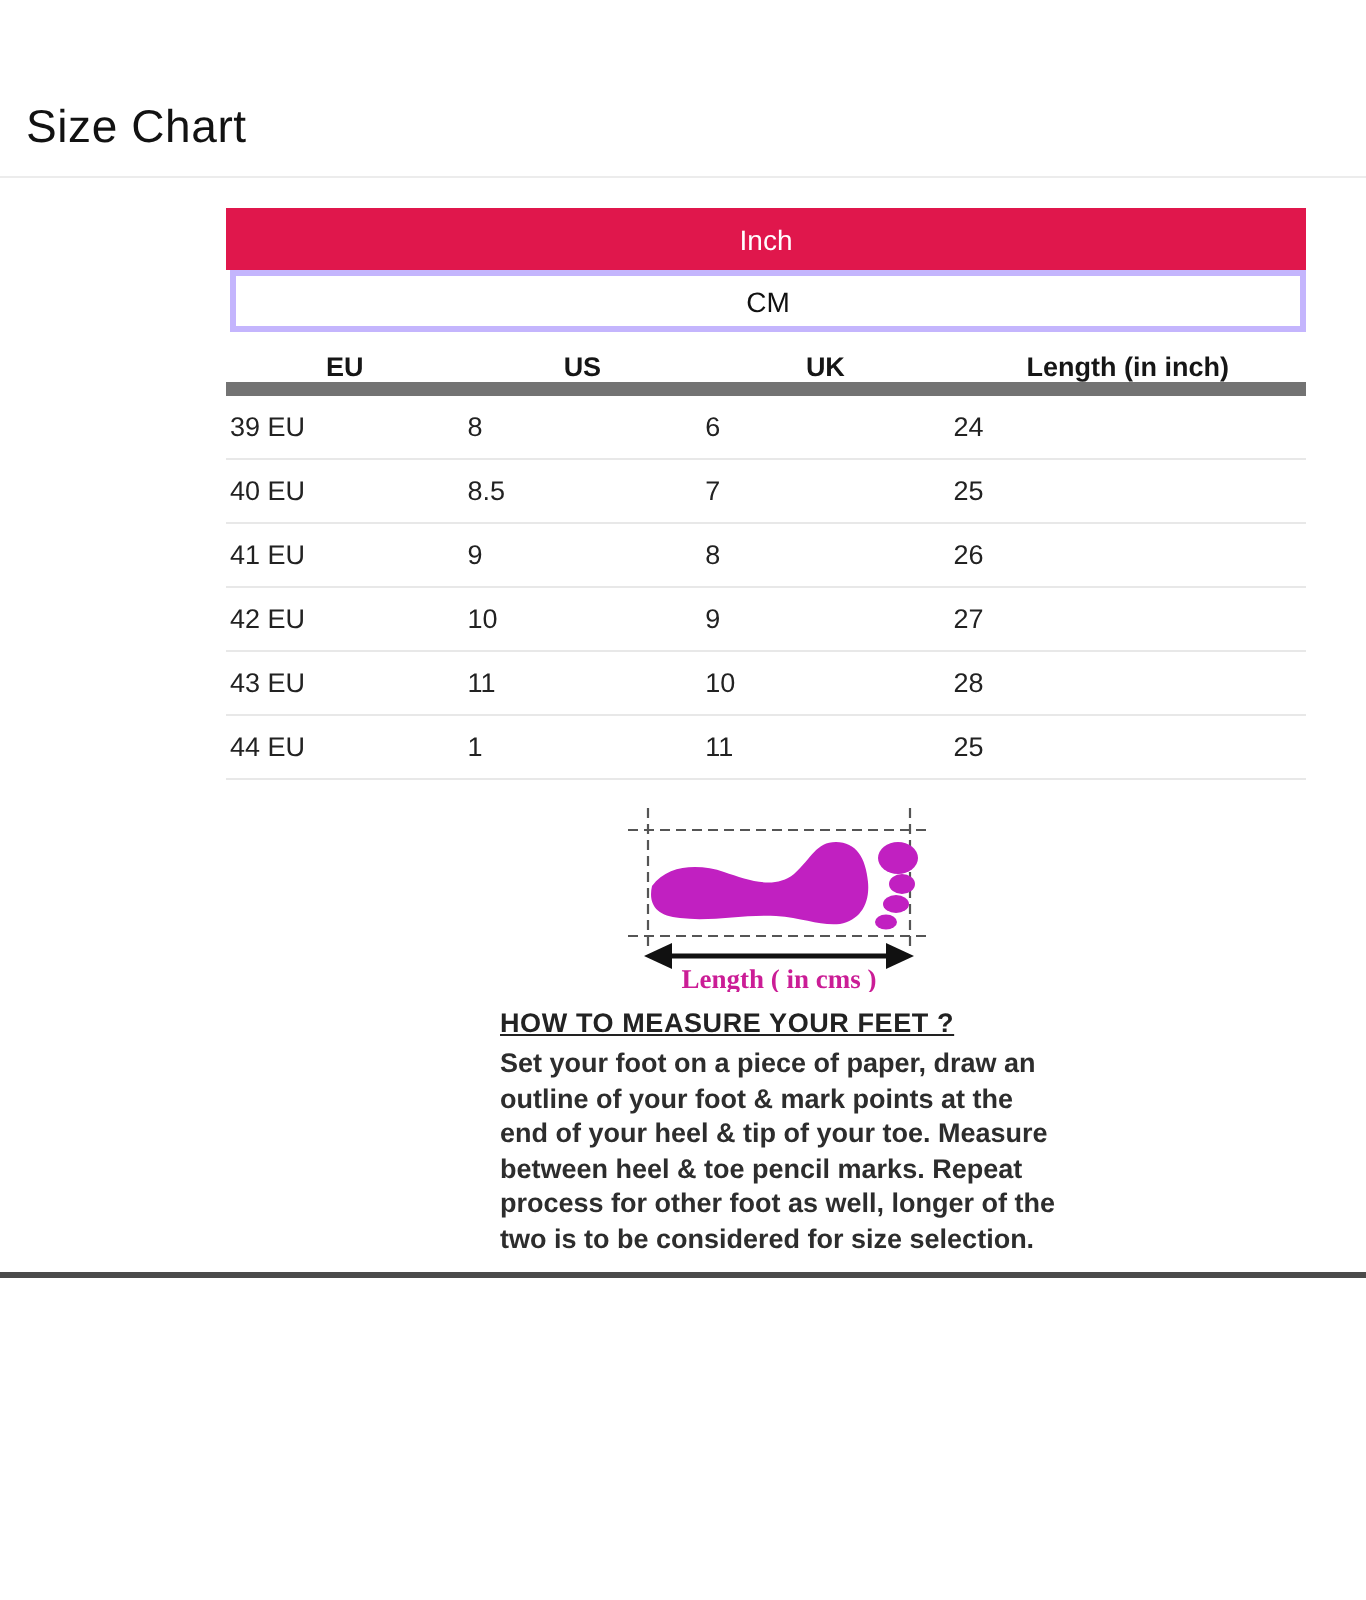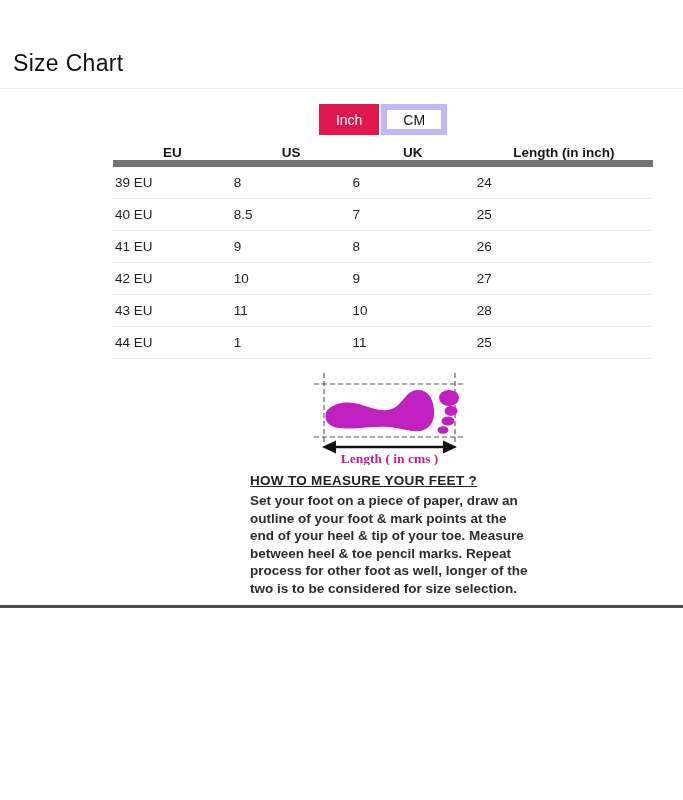--- a/index.html
+++ b/index.html
@@ -27,32 +27,32 @@
     border: none;
     border-top: 1px solid #ececec;
     margin: 10px 0 0 0;
   }
   .content {
     width: 540px;
     margin: 0 0 0 113px;
   }
   .unit-toggle {
     display: flex;
-    justify-content: center;
     margin-top: 15px;
+    flex-direction: column;
   }
   .unit-btn {
     height: 31px;
     min-width: 58px;
     padding: 0 16px;
     font-family: "Liberation Sans", sans-serif;
     font-size: 14px;
     background: #ffffff;
     color: #111111;
-    border: 6px solid #c4b5fd;
+    border: 3px solid #c4b5fd;
     cursor: pointer;
   }
   .unit-btn + .unit-btn { margin-left: 2px; }
   .unit-btn.active {
     background: var(--accent, #e0174c);
     border: 1px solid var(--accent, #e0174c);
     color: #ffffff;
   }
   table.size-table {
     width: 100%;

